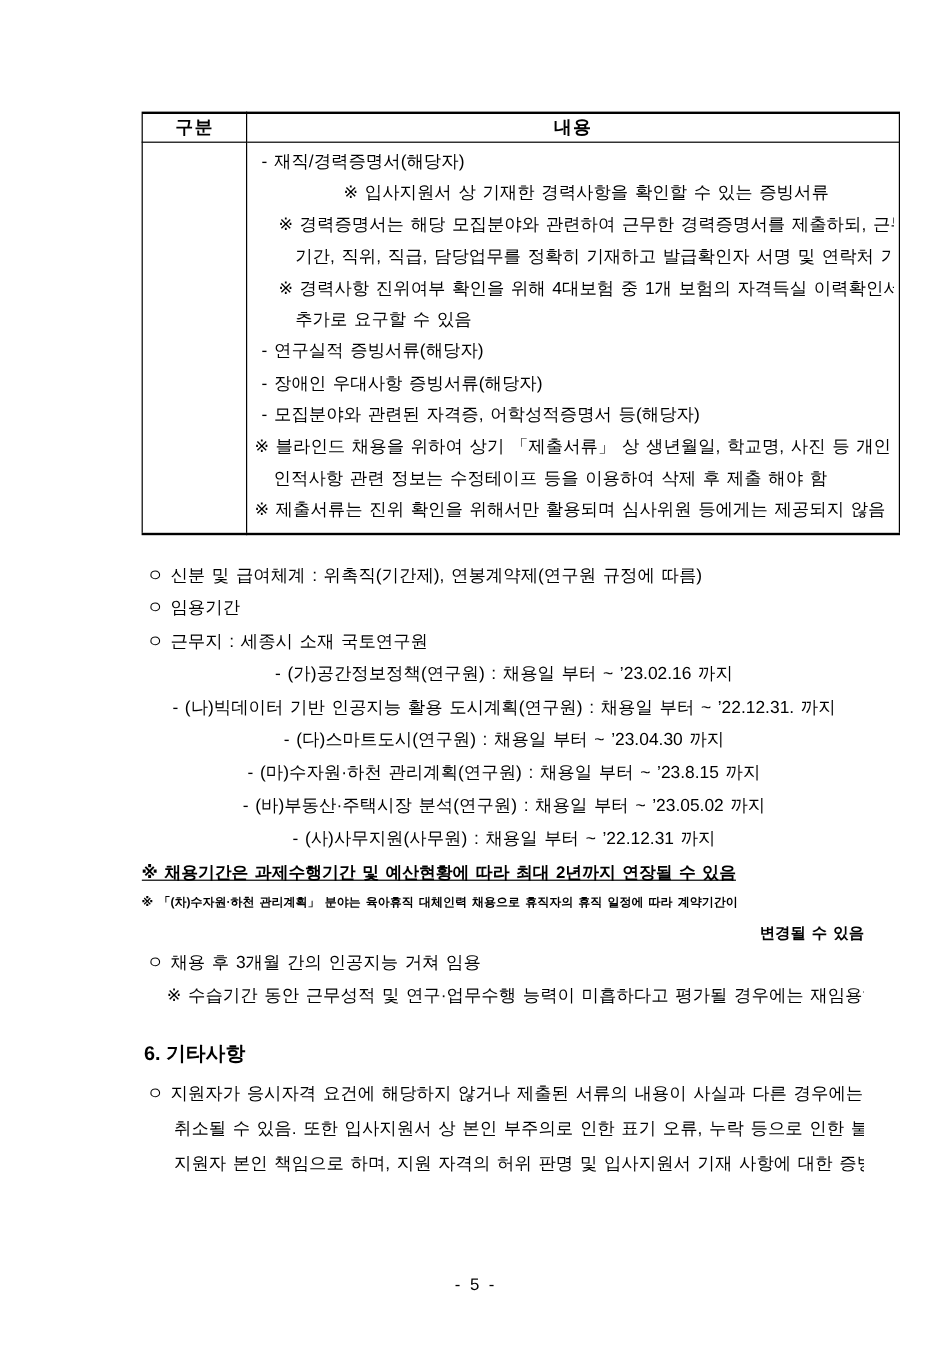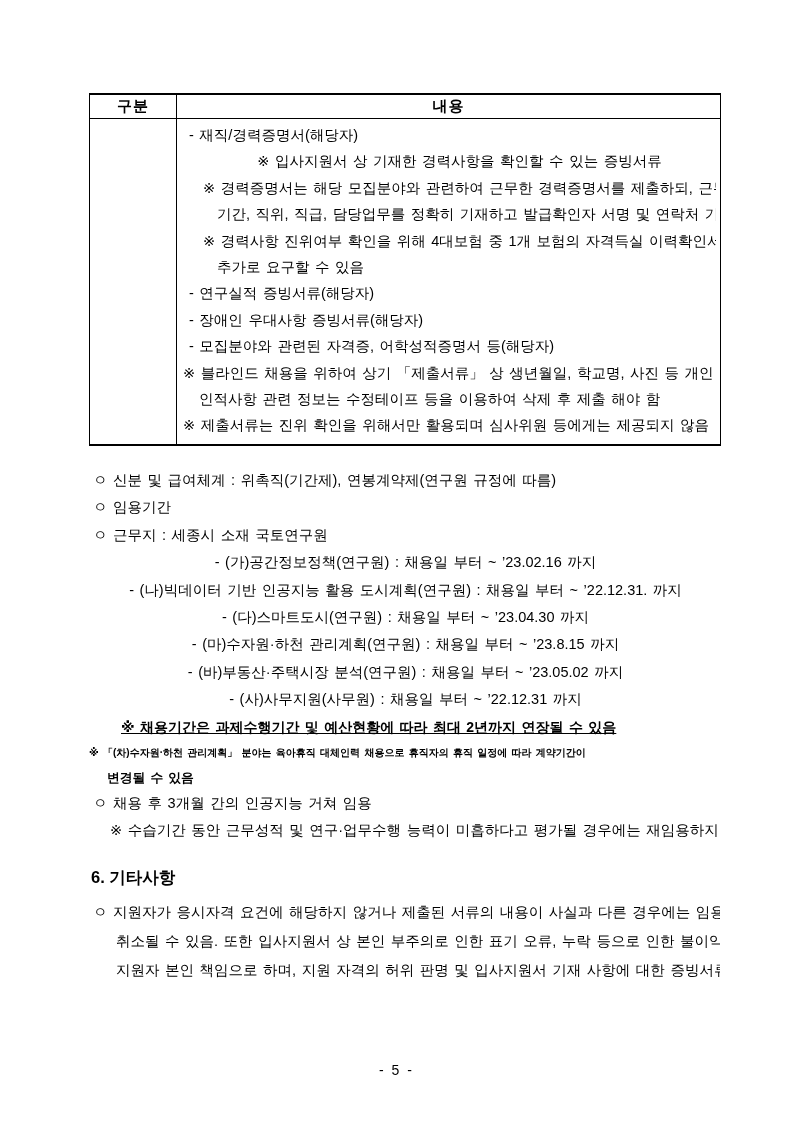--- a/index.html
+++ b/index.html
@@ -4,21 +4,21 @@
 <style>
   * { margin: 0; padding: 0; box-sizing: border-box; }
   html, body { background: #ffffff; }
   .page {
     position: relative;
     width: 793px;
     height: 1121px;
     background: #ffffff;
     color: #000000;
     font-family: "Liberation Sans", "DejaVu Sans", sans-serif;
-    padding: 93px 73px 0 89px;
+    padding: 93px 73px 0 118px;
     overflow: hidden;
   }
 
   
   table.doc-table {
     width: 632px;
     border-collapse: collapse;
     table-layout: fixed;
     border: 1.5px solid #000;
     border-top: 2.5px solid #000;
@@ -44,23 +44,23 @@
   
   .section5 { margin-top: 21px; }
   .section6 { margin-top: 23px; }
   .sec-heading { font-size: 16.5px; font-weight: bold; padding-left: 2px; margin-bottom: 9px; }
   .sl {
     font-size: 14.5px; line-height: 27.4px; word-spacing: 1.5px;
     white-space: nowrap; overflow: hidden;
   }
   .s-circ { padding-left: 4px; }
   .s-dash { padding-left: 2px; text-align: center; }
-  .s-bold-u  { font-weight: bold; text-decoration: underline; font-size: 14px; line-height: 26px; margin-left: 32px; }
+  .s-bold-u  { font-weight: bold; text-decoration: underline; font-size: 14px; line-height: 26px; }
   .s-bold-sm { font-weight: bold; font-size: 10px; line-height: 25px; }
-  .s-bold-sm-cont { font-weight: bold; font-size: 12.8px; line-height: 25px; padding-left: 18px; }
+  .s-bold-sm-cont { font-weight: bold; font-size: 12.8px; line-height: 25px; padding-left: 18px; text-align: right; }
   .s-subnote { padding-left: 21px; }
   .s6-line { font-size: 14.5px; line-height: 29px; word-spacing: 1.5px; white-space: nowrap; overflow: hidden; }
   .s6-first { padding-left: 4px; }
   .s6-cont  { padding-left: 27px; }
 
   
   .page-num {
     position: absolute; left: 0; right: 0; top: 1062px;
     text-align: center; font-size: 14px; letter-spacing: 2px;
   }

